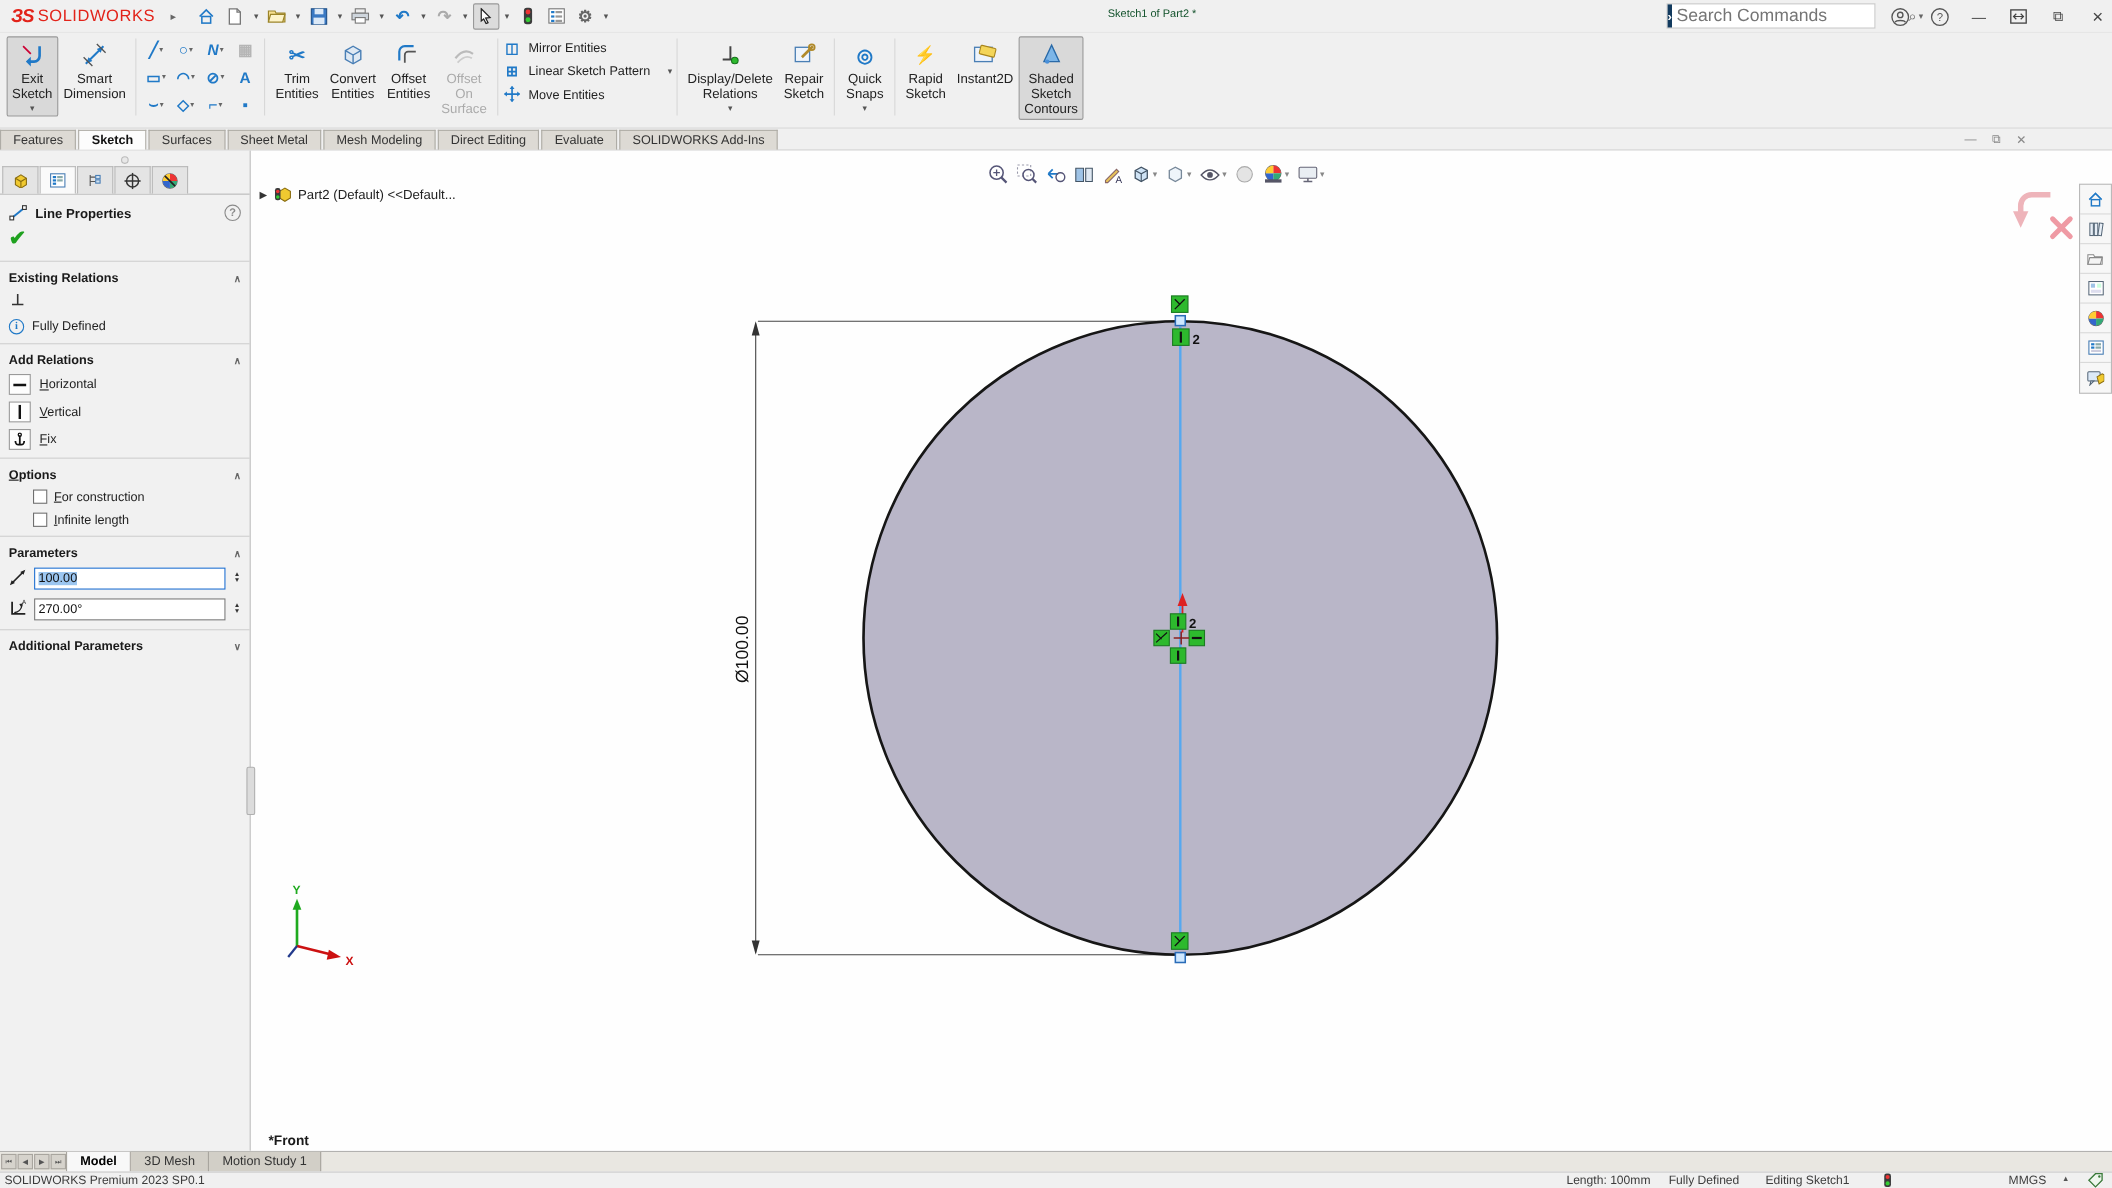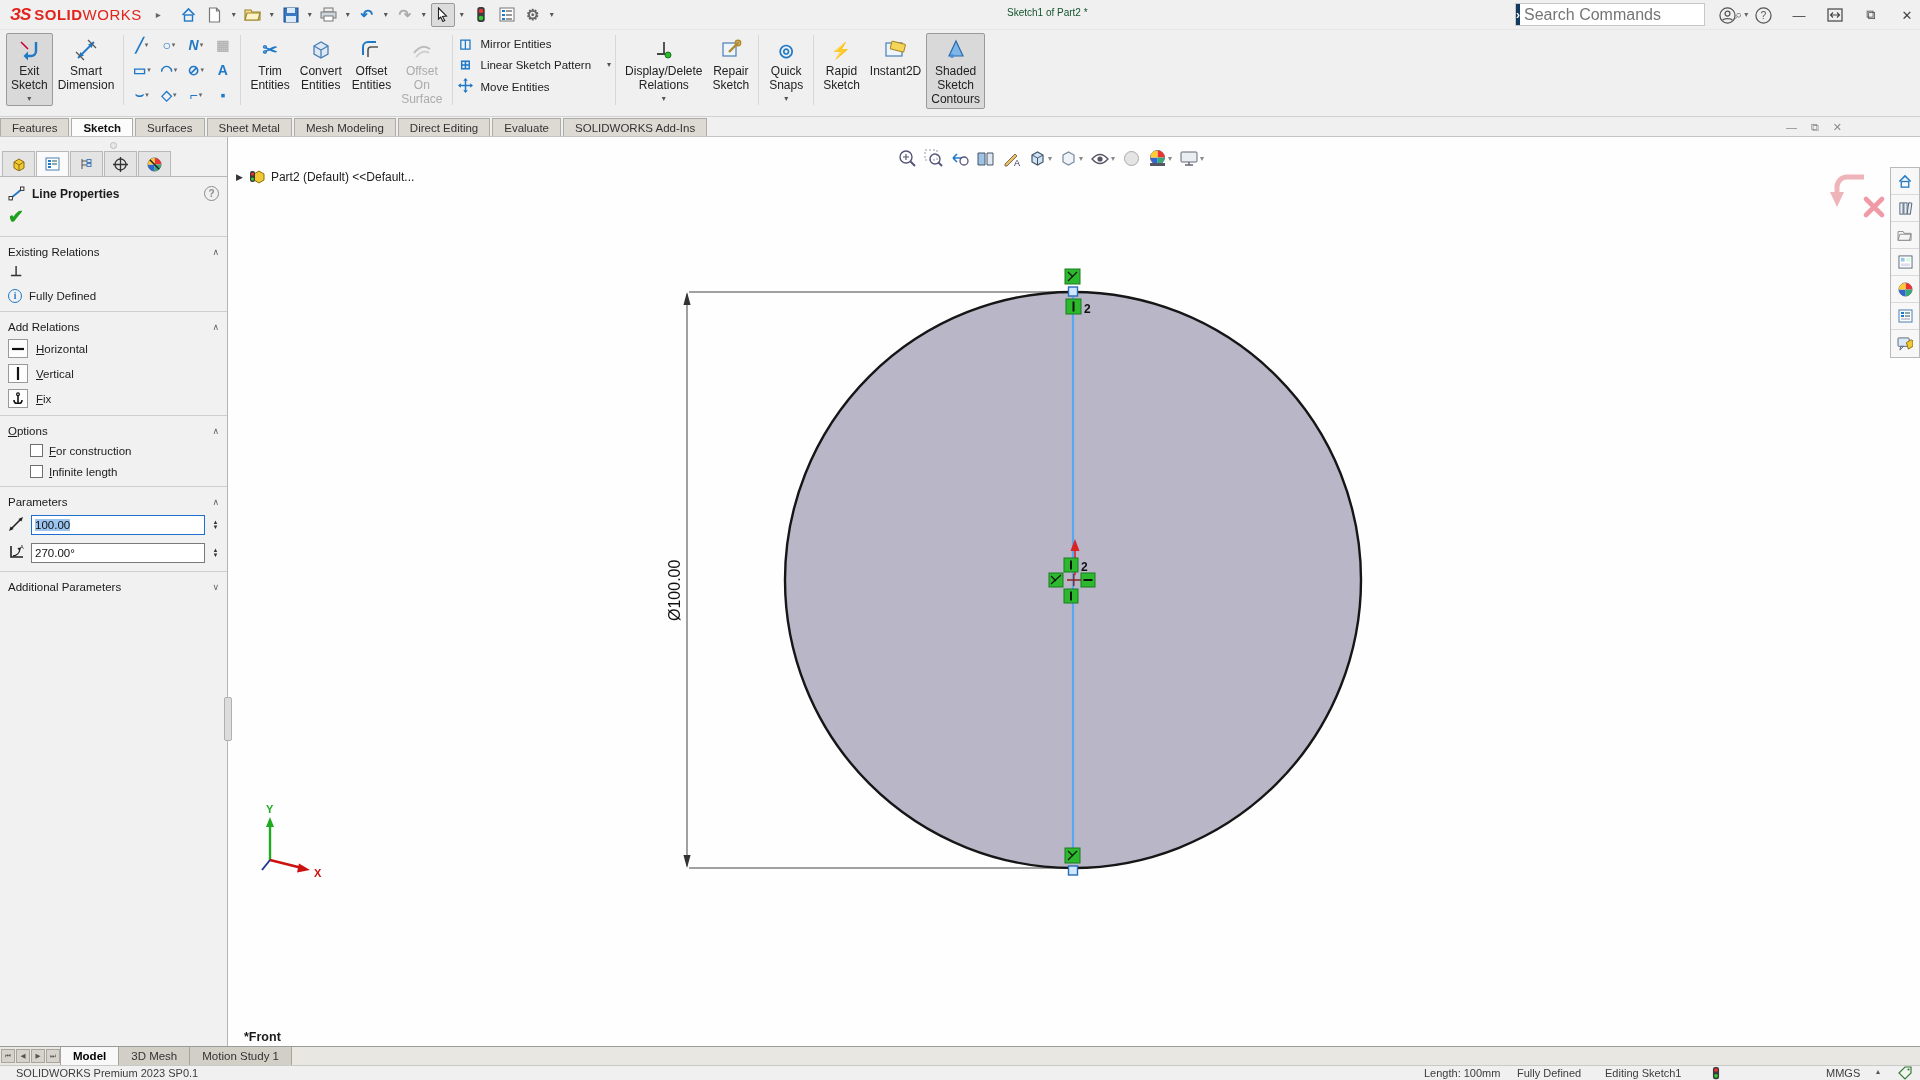--- a/index.html
+++ b/index.html
@@ -4,21 +4,21 @@
 <style>
   *{box-sizing:border-box;margin:0;padding:0}
   html,body{width:1920px;height:1080px;overflow:hidden}
   body{font-family:"Liberation Sans",sans-serif;font-size:12px;color:#222;background:#fff}
 
   
   .titlebar{height:30px;background:#f0f0f0;display:flex;align-items:center;position:relative;border-bottom:1px solid #e6e6e6}
   .logo{display:flex;align-items:center;margin-left:10px;gap:4px}
   .logo .mark{color:#e2231a;font-weight:bold;font-style:italic;font-size:17px;letter-spacing:-1px}
   .logo .word{color:#e2231a;font-size:15px;letter-spacing:.5px}
-  .logo .word b{font-weight:bold}
+  .logo .word b{font-weight:normal}
   .menu-arrow{color:#666;font-size:10px;margin-left:14px}
   .tb-icons{display:flex;align-items:center;margin-left:16px;gap:2px}
   .tbtn{height:24px;min-width:24px;display:flex;align-items:center;justify-content:center;border:1px solid transparent;border-radius:2px}
   .tbtn.pressed{background:#dcdcdc;border-color:#999}
   .tcaret{font-size:8px;color:#555;width:10px;text-align:center}
   .glyph-blue{color:#2079c7;font-size:15px;font-weight:bold}
   .glyph-gray{color:#aaa;font-size:15px;font-weight:bold}
   .title-center{position:absolute;left:1007px;top:7px;font-size:10px;color:#14532d}
   .search-wrap{position:absolute;left:1515px;top:3px;width:190px;height:23px;background:#fff;border:1px solid #c7c7c7;display:flex;align-items:center}
   .search-logo{width:21px;height:21px;background:#123a5e;color:#fff;display:flex;align-items:center;justify-content:center;font-weight:bold;font-size:12px}
@@ -60,21 +60,21 @@
   
   .pm{width:228px;background:#f1f1f1;border-right:1px solid #b5b5b5;position:relative;font-size:11.5px}
   .pm-knob{width:7px;height:7px;border:1px solid #bbb;border-radius:50%;background:#e8e8e8;margin:5px auto 2px}
   .pm-tabs{display:flex;height:26px;border-bottom:1px solid #b9b9b9;padding-left:2px}
   .pm-tab{width:33px;display:flex;align-items:center;justify-content:center;border:1px solid #b9b9b9;border-bottom:none;background:#e4e4e4;margin-right:1px}
   .pm-tab.active{background:#fafafa}
   .pm-title{display:flex;align-items:center;gap:7px;padding:9px 8px 4px;font-weight:bold;font-size:12px;color:#1a1a1a}
   .pm-help{margin-left:auto;width:15px;height:15px;border:1.4px solid #8a8a8a;border-radius:50%;color:#8a8a8a;font-weight:bold;font-size:10px;display:flex;align-items:center;justify-content:center}
   .pm-check{color:#1fa11f;font-size:19px;font-weight:bold;padding:0 0 4px 8px}
   .pm-hr{border-top:1px solid #cfcfcf;margin:4px 0}
-  .pm-sec{display:flex;align-items:center;padding:5px 8px 3px;font-weight:normal;color:#1a1a1a}
+  .pm-sec{display:flex;align-items:center;padding:5px 8px 3px;font-weight:bold;color:#1a1a1a}
   .pm-chev{margin-left:auto;color:#666;font-size:9px}
   .pm-listrow{display:flex;padding:2px 8px 2px 6px;gap:4px}
   .rel-ic{width:20px;color:#333;font-size:14px;font-weight:bold;text-align:center}
   .listbox{flex:1;height:74px;background:#fff;border:1px solid #9a9a9a;padding:2px 4px;color:#222}
   .status-row{display:flex;align-items:center;gap:7px;padding:8px 8px 4px}
   .info-ic{width:14px;height:14px;border:1.3px solid #2079c7;border-radius:50%;color:#2079c7;font-size:9.5px;font-weight:bold;display:flex;align-items:center;justify-content:center;font-family:"Liberation Serif",serif}
   .addrel-row{display:flex;align-items:center;gap:8px;padding:3px 8px;color:#222}
   .addrel-box{width:20px;height:19px;border:1px solid #999;background:#fdfdfd;display:flex;align-items:center;justify-content:center;font-size:13px;font-weight:bold;color:#111}
   .ul{display:block}
   .ul::first-letter{text-decoration:underline}
@@ -822,21 +822,21 @@
     <span class="navbtn">◀</span>
     <span class="navbtn">▶</span>
     <span class="navbtn">⏭</span>
   </div>
   <span class="btab active">Model</span>
   <span class="btab">3D Mesh</span>
   <span class="btab">Motion Study 1</span>
 </div>
 
 <div class="statusbar">
-  <span style="left:16px">SOLIDWORKS Premium 2023 SP0.1</span>
+  <span style="left:4px">SOLIDWORKS Premium 2023 SP0.1</span>
   <span style="left:1424px">Length: 100mm</span>
   <span style="left:1517px">Fully Defined</span>
   <span style="left:1605px">Editing Sketch1</span>
   <span style="left:1712px;top:0">
     <svg width="8" height="14" viewBox="0 0 9 16">
         <rect x="1" y="1" width="7" height="14" rx="2.5" fill="#3b3b3b"></rect>
         <circle cx="4.5" cy="4.6" r="2.1" fill="#e33"></circle>
         <circle cx="4.5" cy="11.2" r="2.1" fill="#3c3"></circle>
       </svg>
   </span>

